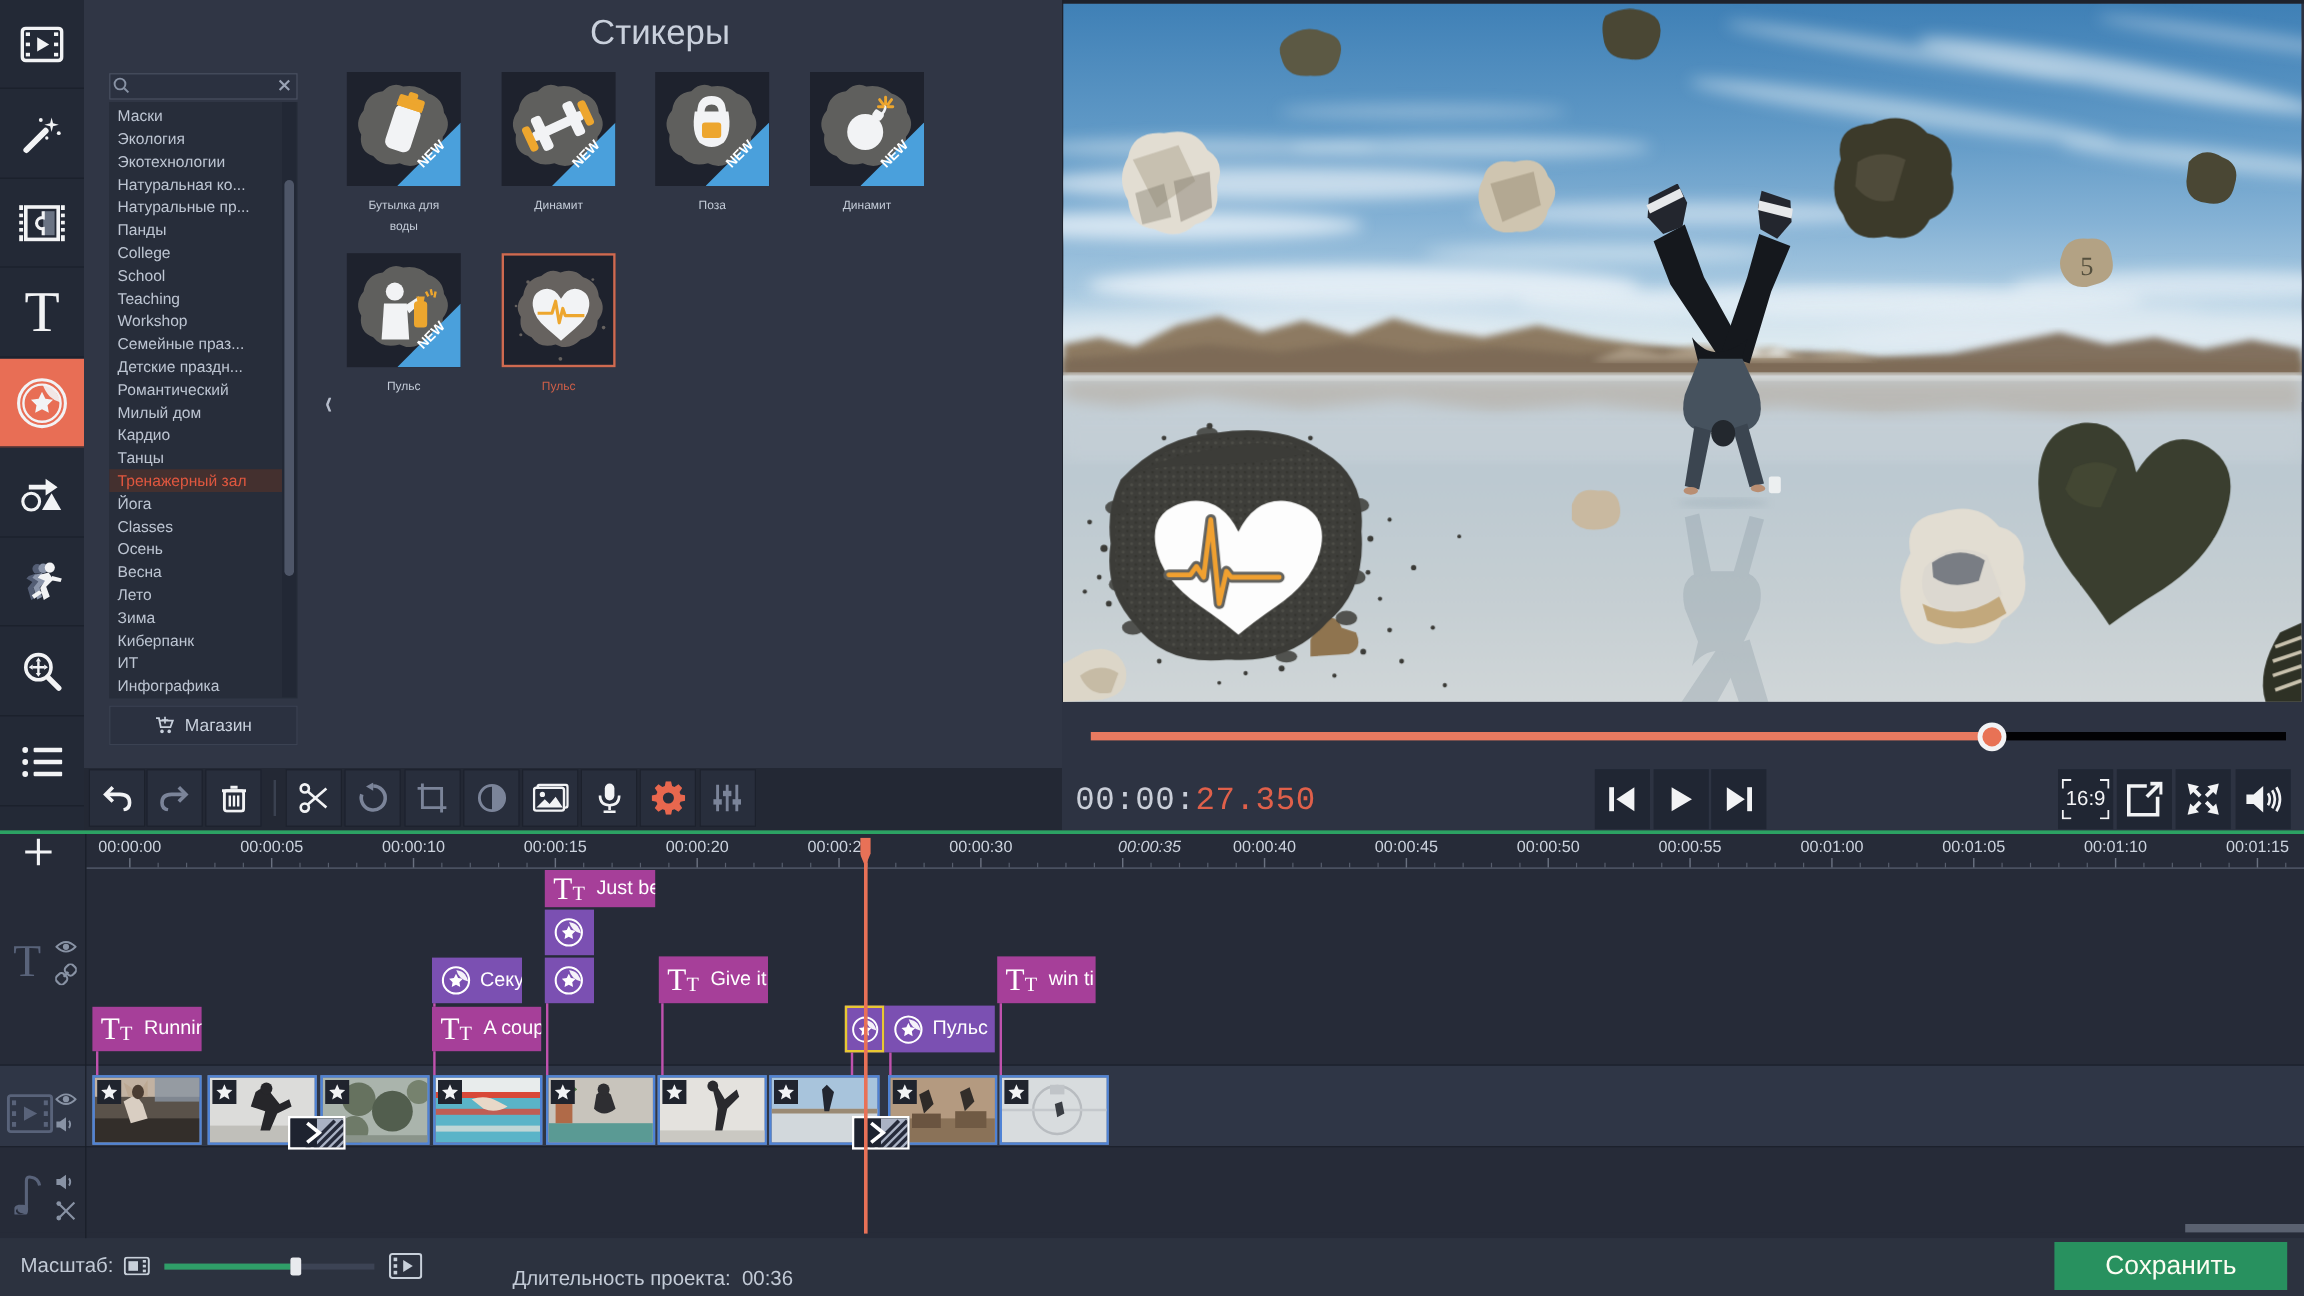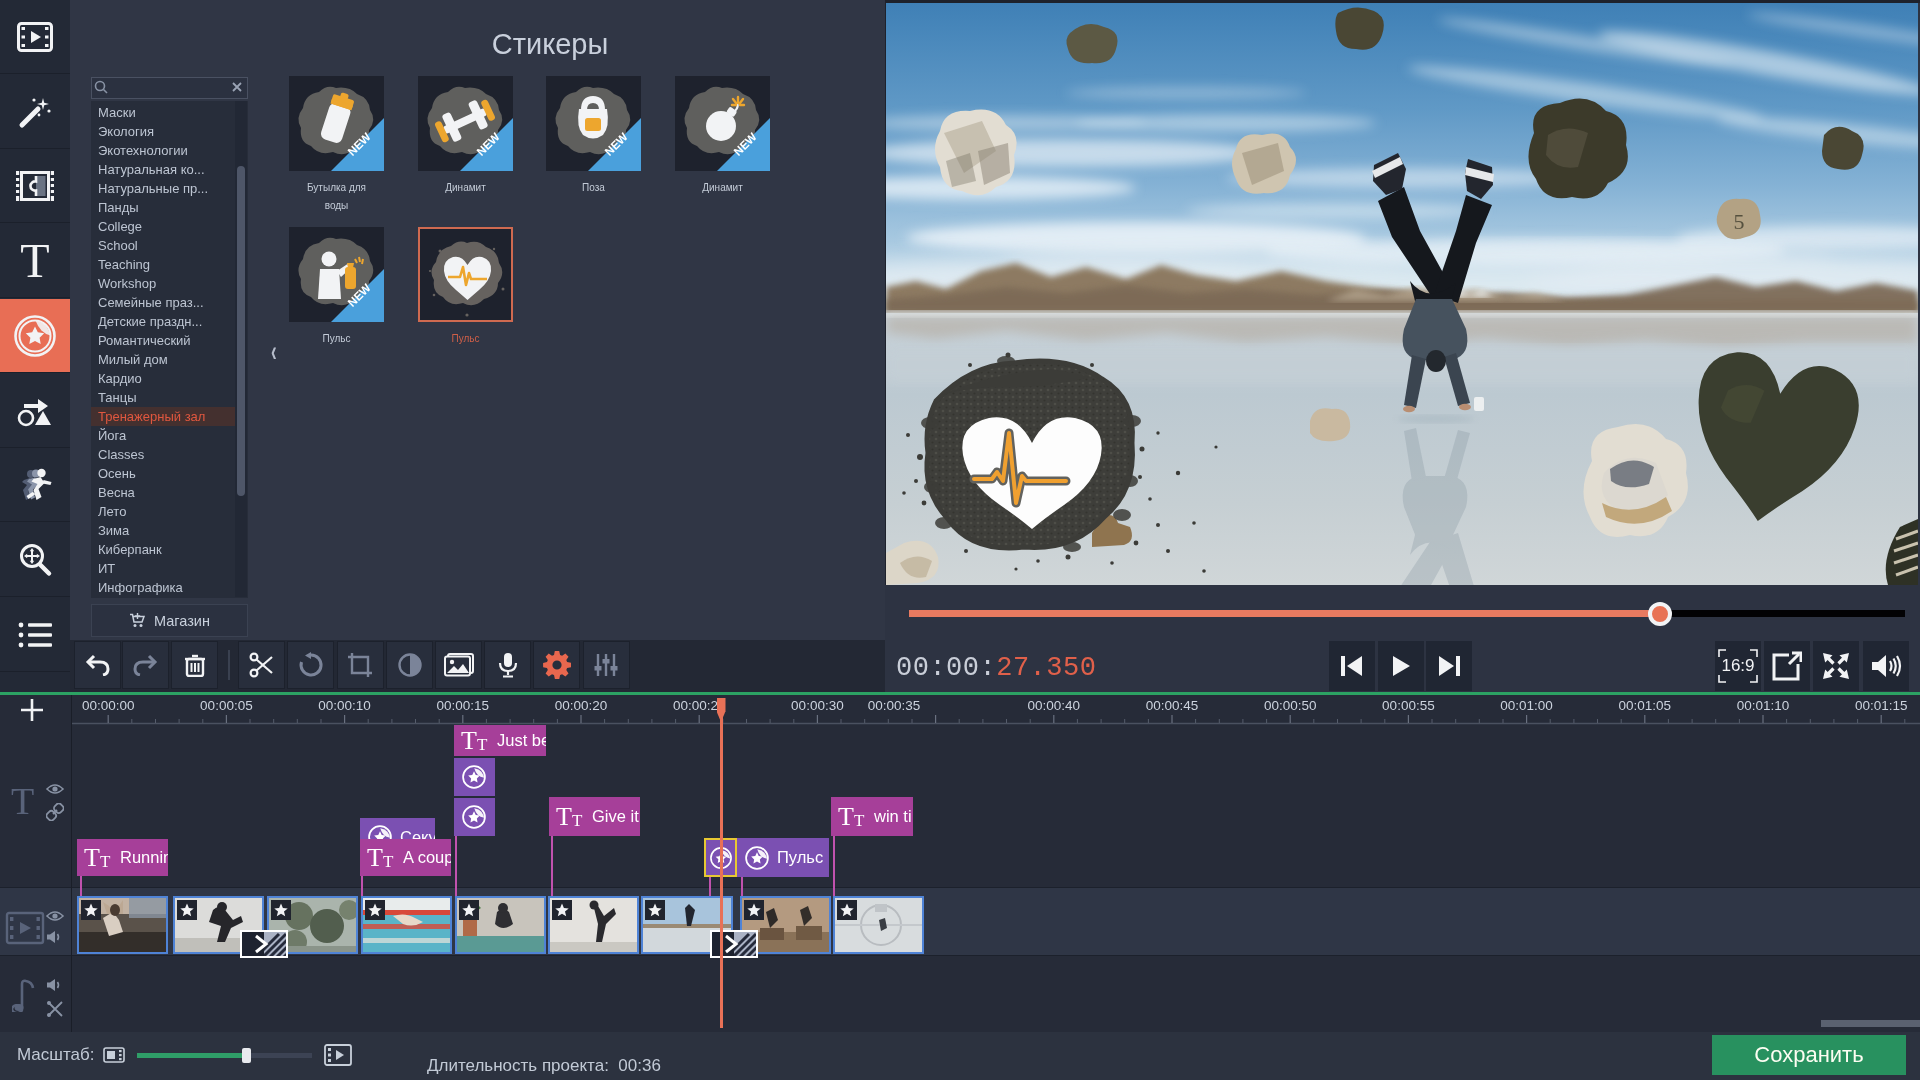--- a/index.html
+++ b/index.html
@@ -3,21 +3,21 @@
 html,body { width:1920px; height:1080px; overflow:hidden; background:#303645; font-family:"Liberation Sans", sans-serif; }
 #app { position:relative; width:1920px; height:1080px; }
 svg { display:block; }
 
 
 #sidebar { position:absolute; left:0; top:0; width:70px; height:692px; background:#232936; }
 .sbtile { position:absolute; left:0; width:70px; height:74px; display:flex; align-items:center; justify-content:center; border-bottom:1px solid #1b202b; }
 .sbsel { background:#e86e55; }
 
 
-#panel { position:absolute; left:70px; top:16px; width:815px; height:640px; background:#303645; }
+#panel { position:absolute; left:70px; top:0; width:815px; height:640px; background:#303645; }
 #paneltitle { position:absolute; left:330px; top:12px; width:300px; text-align:center; font-size:29px; color:#c9d0dc; }
 #searchbox { position:absolute; left:21px; top:61px; width:157px; height:22px; background:#2b3140; border:1px solid #4a5162; }
 #catlist { position:absolute; left:21px; top:85px; width:157px; height:497px; background:#272d3a; color:#bdc5d2; font-size:13px; line-height:19px; padding:2px 0 0 7px; white-space:nowrap; overflow:hidden; }
 .cathl { color:#e0573f; background:#44302f; display:inline-block; margin-left:-7px; padding-left:7px; width:150px; }
 #catsb { position:absolute; left:165px; top:85px; width:12px; height:496px; background:#222835; }
 #catsbthumb { position:absolute; left:167px; top:150px; width:8px; height:330px; background:#4e5668; border-radius:4px; }
 #store { position:absolute; left:21px; top:588px; width:157px; height:33px; background:#2b3140; border:1px solid #3b4252; color:#c8d0dc; font-size:14.5px; display:flex; align-items:center; justify-content:center; gap:8px; }
 #collapse { position:absolute; left:201px; top:326px; color:#b6bdcb; font-size:17px; font-weight:bold; transform:scaleY(1.75); }
 
 .stile { position:absolute; width:95px; height:95px; background:#1e222d; overflow:hidden; }
@@ -716,21 +716,21 @@
         <path d="M1881.2 20 L1881.2 28" stroke="#6a7180" stroke-width="1.2"></path>
         <path d="M1904.8 24 L1904.8 28" stroke="#565d6c" stroke-width="1"></path>
       </svg>
   <div class="rlabel" style="left:108.2px;">00:00:00</div>
       <div class="rlabel" style="left:226.4px;">00:00:05</div>
       <div class="rlabel" style="left:344.6px;">00:00:10</div>
       <div class="rlabel" style="left:462.8px;">00:00:15</div>
       <div class="rlabel" style="left:581.0px;">00:00:20</div>
       <div class="rlabel" style="left:699.2px;">00:00:25</div>
       <div class="rlabel" style="left:817.4px;">00:00:30</div>
-      <div class="rlabel" style="left:894px;">00:00:35</div>
+      <div class="rlabel" style="left:958px;font-style:italic;">00:00:35</div>
       <div class="rlabel" style="left:1053.8px;">00:00:40</div>
       <div class="rlabel" style="left:1172.0px;">00:00:45</div>
       <div class="rlabel" style="left:1290.2px;">00:00:50</div>
       <div class="rlabel" style="left:1408.4px;">00:00:55</div>
       <div class="rlabel" style="left:1526.6px;">00:01:00</div>
       <div class="rlabel" style="left:1644.8px;">00:01:05</div>
       <div class="rlabel" style="left:1763.0px;">00:01:10</div>
       <div class="rlabel" style="left:1881.2px;">00:01:15</div>
   <svg width="26" height="26" viewBox="0 0 26 26" style="position:absolute;left:19px;top:2px;">
         <path d="M13 2 L13 24 M2 13 L24 13" stroke="#f2f3f5" stroke-width="2.6"></path>
@@ -807,21 +807,21 @@
           <path d="M15 8.5 L17 12.8 L21.7 13.4 L18.3 16.7 L19.1 21.3 L15 19.1 L10.9 21.3 L11.7 16.7 L8.3 13.4 L13 12.8 Z" fill="#fff"></path>
         </svg>
       </div>
       <div class="clipV" style="left:454px;top:103px;width:41px;height:38px;">
         <svg width="26" height="26" viewBox="0 0 30 30" style="margin-left:7px;flex:none;">
           <circle cx="15" cy="15" r="12.6" fill="none" stroke="#fff" stroke-width="2"></circle>
           <path d="M15.3 5 Q21 6 23.5 9 Q26 12.5 26.8 16 Q22 15 19.3 12.3 Q16.5 9.5 15.3 5 Z" fill="#fff" opacity="0.92"></path>
           <path d="M15 8.5 L17 12.8 L21.7 13.4 L18.3 16.7 L19.1 21.3 L15 19.1 L10.9 21.3 L11.7 16.7 L8.3 13.4 L13 12.8 Z" fill="#fff"></path>
         </svg>
       </div>
-      <div class="clipV" style="left:360px;top:103px;width:75px;height:38px;margin-top:20px;">
+      <div class="clipV" style="left:360px;top:103px;width:75px;height:38px;">
         <svg width="26" height="26" viewBox="0 0 30 30" style="margin-left:7px;flex:none;">
           <circle cx="15" cy="15" r="12.6" fill="none" stroke="#fff" stroke-width="2"></circle>
           <path d="M15.3 5 Q21 6 23.5 9 Q26 12.5 26.8 16 Q22 15 19.3 12.3 Q16.5 9.5 15.3 5 Z" fill="#fff" opacity="0.92"></path>
           <path d="M15 8.5 L17 12.8 L21.7 13.4 L18.3 16.7 L19.1 21.3 L15 19.1 L10.9 21.3 L11.7 16.7 L8.3 13.4 L13 12.8 Z" fill="#fff"></path>
         </svg>
         <span class="cliptext">Секу</span>
       </div>
       <div class="clipM" style="left:549px;top:102px;width:91px;height:39px;">
         <svg width="30.0" height="24.0" viewBox="0 0 30 24" style="margin-left:6px;flex:none;">
           <text x="1" y="20" font-family="Liberation Serif" font-size="26" fill="#fff">T</text>

